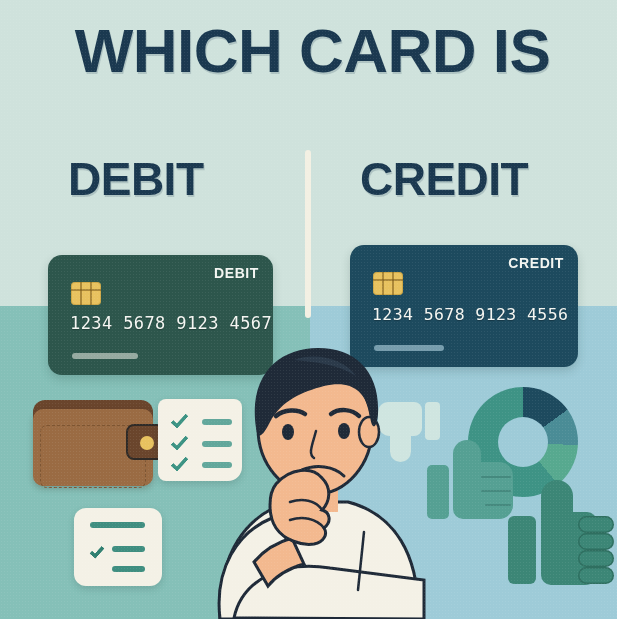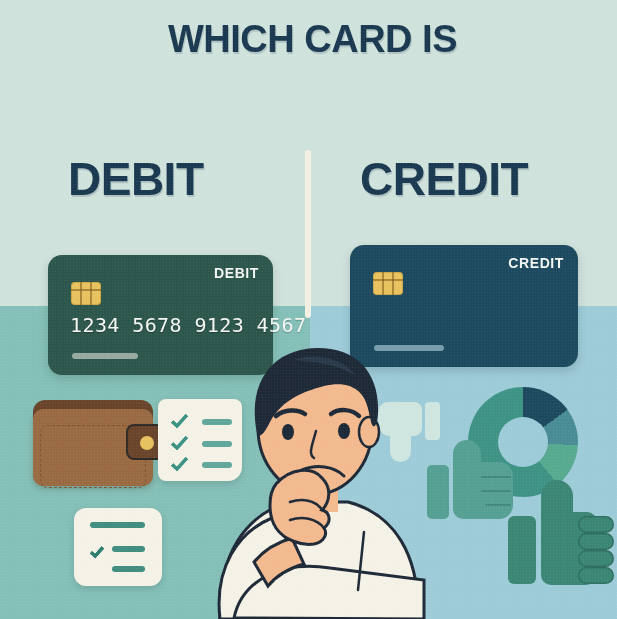--- a/index.html
+++ b/index.html
@@ -19,25 +19,25 @@
   
   .bg-top      { position:absolute; left:0; top:0;  width:617px; height:306px; background:#cfe2dc; }
   .bg-left     { position:absolute; left:0; top:306px; width:310px; height:313px; background:#85c0b8; }
   .bg-right    { position:absolute; left:310px; top:306px; width:307px; height:313px; background:#9ecbd8; }
   .divider {
     position:absolute; left:305px; top:150px; width:6px; height:168px;
     background:#f3f0e3; border-radius:3px;
   }
   
   .headline {
-    position:absolute; left:0; top:12px; width:617px;
+    position:absolute; left:0; top:24px; width:617px;
     text-align:center;
     color:#1b3950;
     font-weight:bold;
-    font-size:38px; line-height:54px;
+    font-size:62px; line-height:54px;
     letter-spacing:-0.5px;
     text-shadow:1px 2px 0 rgba(27,57,80,.18);
     padding-left:8px;
   }
   .headline .l2 { display:block; }
   .side-label {
     position:absolute; top:152px;
     color:#1b3950; font-weight:bold; font-size:46px;
     letter-spacing:-0.5px;
     text-shadow:1px 2px 0 rgba(27,57,80,.18);
@@ -73,21 +73,21 @@
   }
   .chip::after {
     content:""; position:absolute; left:9px; top:0; width:1.6px; height:23px;
     background:rgba(120,90,25,.55);
     box-shadow:10px 0 0 0 rgba(120,90,25,.55);
   }
   .card-number {
     position:absolute; left:22px; top:58px;
     color:#f4f6f2;
     font-family:"DejaVu Sans Mono","Liberation Mono",monospace;
-    font-size:20px; letter-spacing:0.4px; white-space:nowrap;
+    font-size:17px; letter-spacing:0.4px; white-space:nowrap;
     text-shadow:0 1px 1px rgba(0,0,0,.25);
   }
   .card.credit .card-number { font-size:16.5px; left:22px; top:60px; }
   .card-stripe {
     position:absolute; left:24px; bottom:16px; width:66px; height:6px;
     border-radius:3px; background:rgba(236,240,232,.55);
   }
   .card.credit .card-stripe { background:rgba(150,185,200,.75); width:70px; }
 
   
@@ -212,20 +212,21 @@
   <div class="card debit">
     <div class="card-kind">DEBIT</div>
     <div class="chip"></div>
     <div class="card-number">1234 5678 9123 4567</div>
     <div class="card-stripe"></div>
   </div>
 
   <div class="card credit">
     <div class="card-kind">CREDIT</div>
     <div class="chip"></div>
+    <div class="card-number">1234 5678 9123 4556</div>
     <div class="card-stripe"></div>
   </div>
 
   <div class="wallet">
     <div class="flap"></div>
     <div class="body">
       <div class="stitch"></div>
     </div>
     <div class="clasp"></div>
     <div class="clasp-dot"></div>

